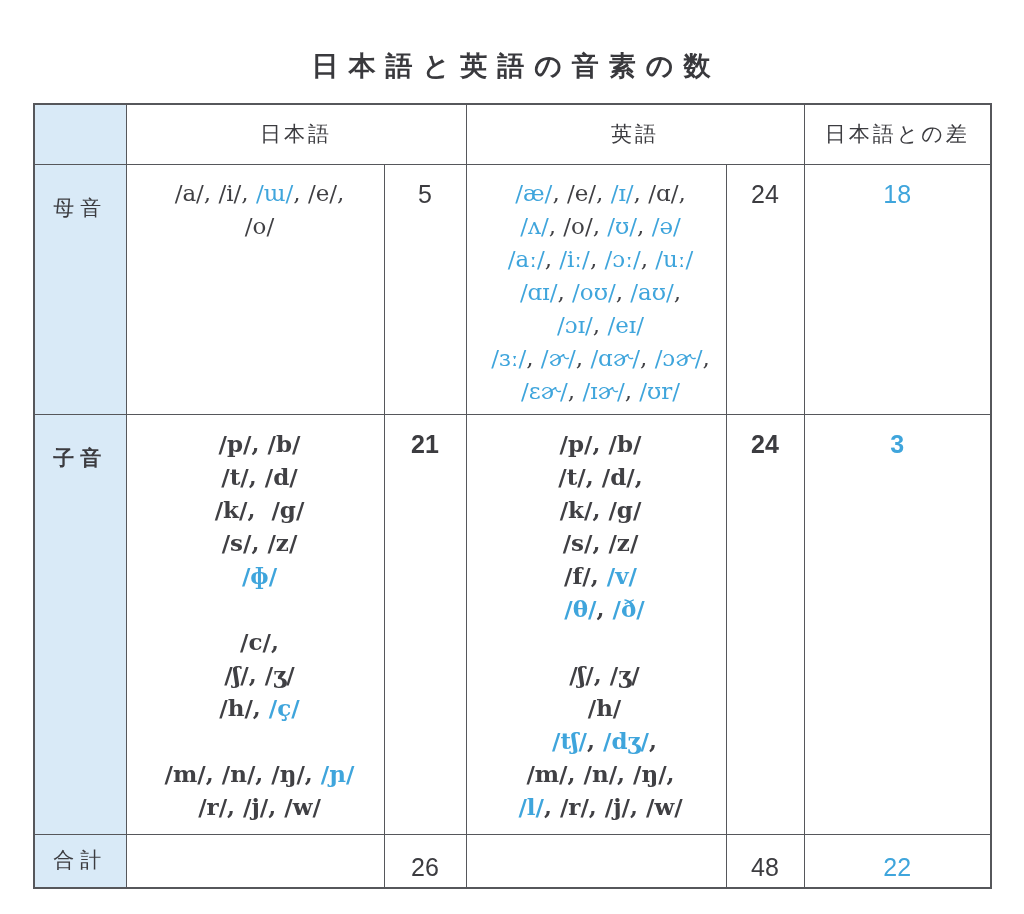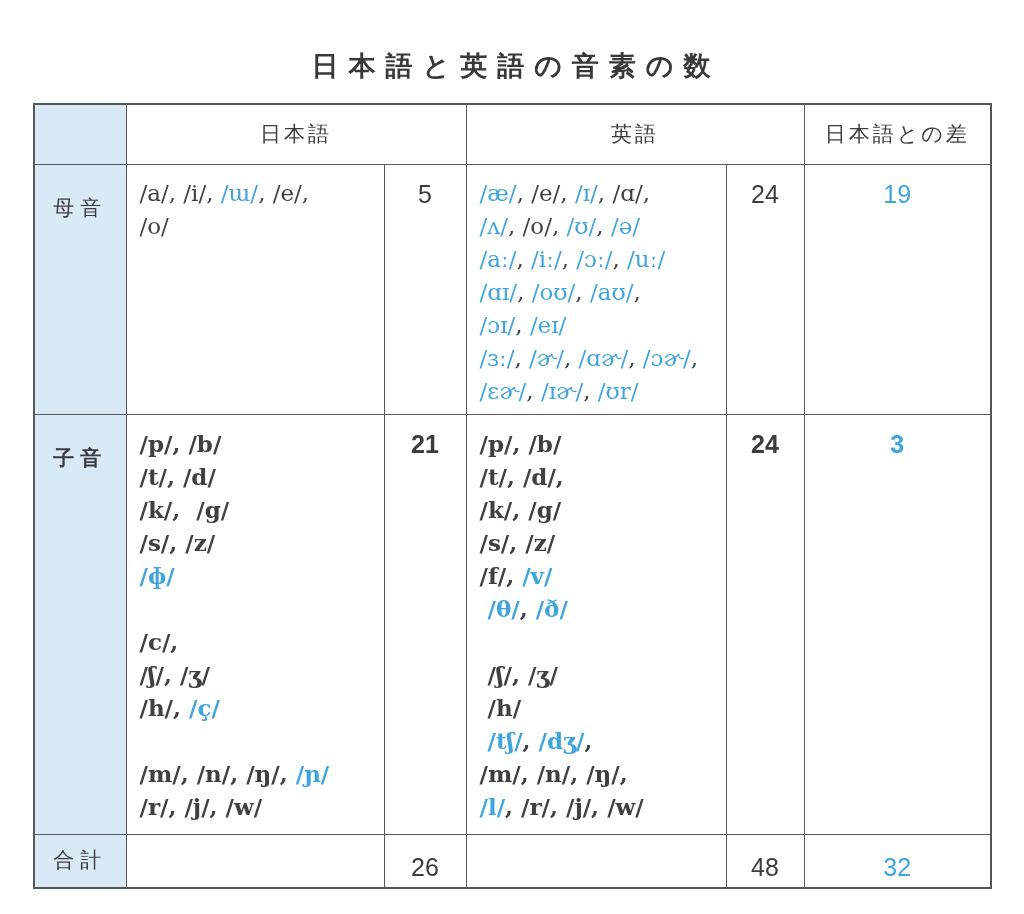--- a/index.html
+++ b/index.html
@@ -36,21 +36,21 @@
     font-size:21px; letter-spacing:6px; color:#3c3c40;
   }
   tr.r-total td.rowlabel {
     vertical-align:middle; padding-top:0;
   }
   td.phonemes {
     vertical-align:top; padding:12px 4px 0 13px;
     font-family:"DejaVu Serif","Liberation Serif",serif;
     font-size:23px; color:var(--dark,#404044);
   }
-  .pline { line-height:33px; white-space:pre-wrap; }
+  .pline { line-height:33px; white-space:pre-wrap;text-align:center; }
   .pline .blue { color:var(--blue,#3fa5dc); }
   .pline .dark { color:var(--dark,#404044); }
   td.count {
     vertical-align:top; padding-top:14px; text-align:center;
     font-size:25px; line-height:31px; color:#3c3c40;
   }
   td.count.diff { color:var(--blue,#3fa5dc); }
   tr.r-total td.count { vertical-align:middle; padding-top:14px; }
 </style>
 </head>
@@ -88,21 +88,21 @@
       <td class="phonemes">
             <div class="pline"><span class="blue">/æ/</span><span class="dark">, /e/, </span><span class="blue">/ɪ/</span><span class="dark">, /ɑ/,</span></div>
             <div class="pline"><span class="blue">/ʌ/</span><span class="dark">, /o/, </span><span class="blue">/ʊ/</span><span class="dark">, </span><span class="blue">/ə/</span></div>
             <div class="pline"><span class="blue">/aː/</span><span class="dark">, </span><span class="blue">/iː/</span><span class="dark">, </span><span class="blue">/ɔː/</span><span class="dark">, </span><span class="blue">/uː/</span></div>
             <div class="pline"><span class="blue">/ɑɪ/</span><span class="dark">, </span><span class="blue">/oʊ/</span><span class="dark">, </span><span class="blue">/aʊ/</span><span class="dark">,</span></div>
             <div class="pline"><span class="blue">/ɔɪ/</span><span class="dark">, </span><span class="blue">/eɪ/</span></div>
             <div class="pline"><span class="blue">/ɜː/</span><span class="dark">, </span><span class="blue">/ɚ/</span><span class="dark">, </span><span class="blue">/ɑɚ/</span><span class="dark">, </span><span class="blue">/ɔɚ/</span><span class="dark">,</span></div>
             <div class="pline"><span class="blue">/ɛɚ/</span><span class="dark">, </span><span class="blue">/ɪɚ/</span><span class="dark">, </span><span class="blue">/ʊr/</span></div>
           </td>
       <td class="count">24</td>
-      <td class="count diff">19</td>
+      <td class="count diff">18</td>
     </tr>
 
     <tr class="r-consonant">
       <td class="rowlabel labelbg">子音</td>
       <td class="phonemes">
             <div class="pline"><span class="dark">/p/, /b/</span></div>
             <div class="pline"><span class="dark">/t/, /d/</span></div>
             <div class="pline"><span class="dark">/k/,  /g/</span></div>
             <div class="pline"><span class="dark">/s/, /z/</span></div>
             <div class="pline"><span class="blue">/ɸ/</span></div>
@@ -132,18 +132,18 @@
       <td class="count">24</td>
       <td class="count diff">3</td>
     </tr>
 
     <tr class="r-total">
       <td class="rowlabel labelbg">合計</td>
       <td></td>
       <td class="count">26</td>
       <td></td>
       <td class="count">48</td>
-      <td class="count diff">32</td>
+      <td class="count diff">22</td>
     </tr>
   </tbody>
     </table>
 
 </div>
 
 </body></html>

